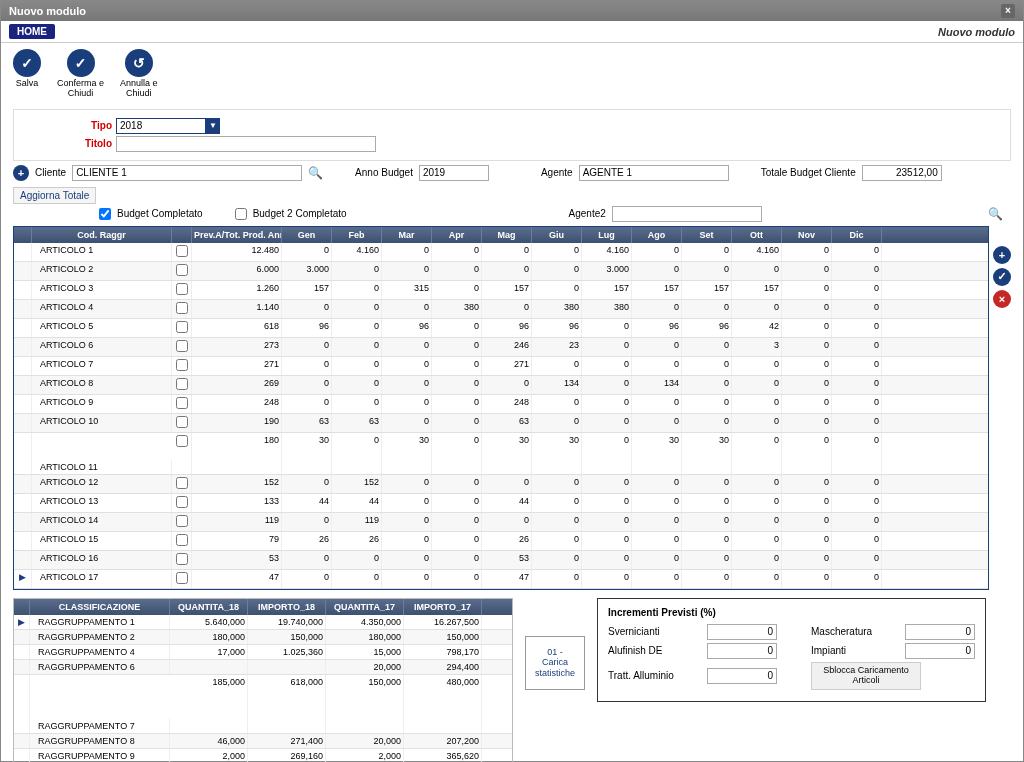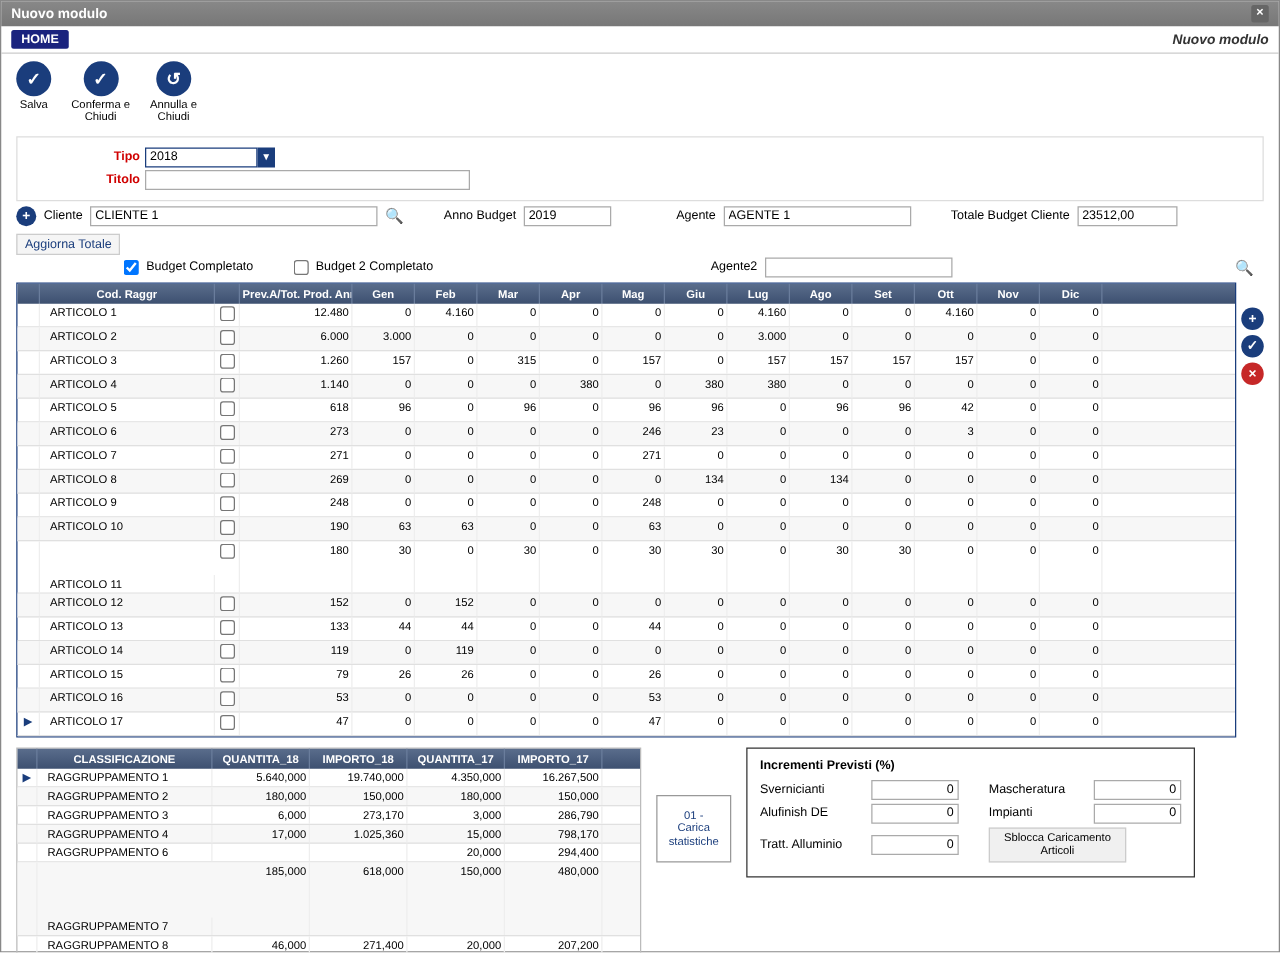--- a/index.html
+++ b/index.html
@@ -42,21 +42,21 @@
 .row-marker { width:18px; color:#1a3d7c; text-align:center; }
 .side-actions { display:flex; flex-direction:column; gap:4px; padding-top:20px; }
 .side-btn { width:18px; height:18px; border-radius:50%; color:#fff; display:flex; align-items:center; justify-content:center; font-size:11px; font-weight:bold; cursor:pointer;}
 .blue-bg{background:#1a3d7c;} .red-bg{background:#c62828;}
 .bottom-area { margin: 8px 12px; display:flex; gap:12px; align-items: flex-start; }
 .grid2 { border:1px solid #bbb; }
 .grid2 .grid-header { background: linear-gradient(#5a6d8c,#3d5070); }
 .center-btn { border:1px solid #999; padding:10px 8px; font-size:9px; color:#1a3d7c; cursor:pointer; text-align:center; width:60px; line-height:1.2; }
 .incr-box { border:1px solid #333; padding:8px 10px; font-size:10px; }
 .incr-box .title { font-weight:bold; margin-bottom:6px; }
-.incr-row { display:flex; align-items:center; gap:4px; margin:3px 0; }
+.incr-row { display:flex; align-items:center; gap:14px; margin:3px 0; }
 .incr-row label { width:85px; }
 .incr-row input { width:70px; border:1px solid #aaa; text-align:right; padding:1px 3px; font-size:10px; height:16px;}
 .unlock-btn { border:1px solid #ccc; background:#f0f0f0; padding:3px 6px; font-size:9px; cursor:pointer; text-align:center; line-height:1.1;}
 .chk { width:12px; height:12px; }
 </style>
 </head>
 <body>
 
 <div class="window">
   <div class="titlebar">
@@ -102,21 +102,21 @@
     <input class="inp" style="width: 230px;" value="CLIENTE 1">
     <span class="search-icon">🔍</span>
     <span style="width:20px"></span>
     <label>Anno Budget</label>
     <input class="inp" style="width: 70px;" value="2019">
     <span style="width:40px"></span>
     <label>Agente</label>
     <input class="inp" style="width: 150px;" value="AGENTE 1">
     <span style="width:20px"></span>
     <label>Totale Budget Cliente</label>
-    <input class="inp" style="width: 80px; text-align: left;" value="23512,00">
+    <input class="inp" style="width: 80px; text-align: right;" value="23512,00">
     <span class="link-btn">Aggiorna Totale</span>
   </div>
   <div class="filter-bar" style="margin-top:-2px;">
     <span style="width:80px"></span>
     <input type="checkbox" class="chk" checked="" style="">
     <label>Budget Completato</label>
     <span style="width:20px"></span>
     <input type="checkbox" class="chk" style="">
     <label>Budget 2 Completato</label>
     <span style="width:210px"></span>
@@ -485,28 +485,20 @@
           <div class="grid-row">
             <div class="gc row-marker" style="width: 16px;"></div>
             <div class="gc left" style="width: 140px;">RAGGRUPPAMENTO 2</div>
             <div class="gc" style="width: 78px;">180,000</div>
             <div class="gc" style="width: 78px;">150,000</div>
             <div class="gc" style="width: 78px;">180,000</div>
             <div class="gc" style="width: 78px;">150,000</div>
           </div>
           <div class="grid-row">
             <div class="gc row-marker" style="width: 16px;"></div>
-            <div class="gc left" style="width: 140px;">RAGGRUPPAMENTO 3</div>
-            <div class="gc" style="width: 78px;">6,000</div>
-            <div class="gc" style="width: 78px;">273,170</div>
-            <div class="gc" style="width: 78px;">3,000</div>
-            <div class="gc" style="width: 78px;">286,790</div>
-          </div>
-          <div class="grid-row">
-            <div class="gc row-marker" style="width: 16px;"></div>
             <div class="gc left" style="width: 140px;">RAGGRUPPAMENTO 4</div>
             <div class="gc" style="width: 78px;">17,000</div>
             <div class="gc" style="width: 78px;">1.025,360</div>
             <div class="gc" style="width: 78px;">15,000</div>
             <div class="gc" style="width: 78px;">798,170</div>
           </div>
           <div class="grid-row">
             <div class="gc row-marker" style="width: 16px;"></div>
             <div class="gc left" style="width: 140px;">RAGGRUPPAMENTO 6</div>
             <div class="gc" style="width: 78px;"></div>

